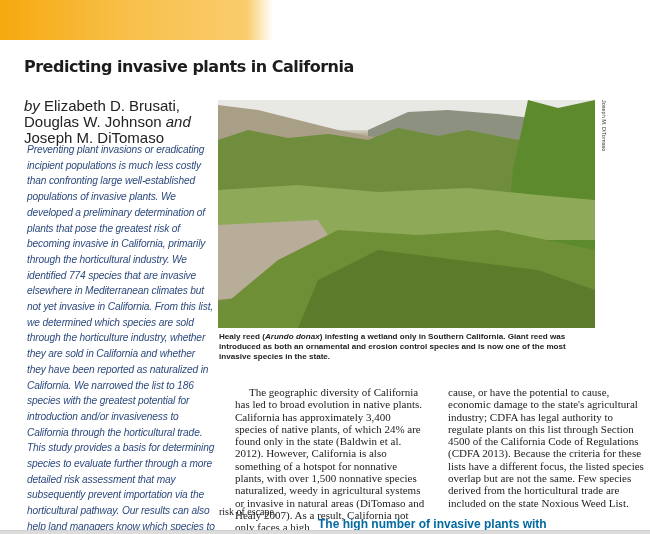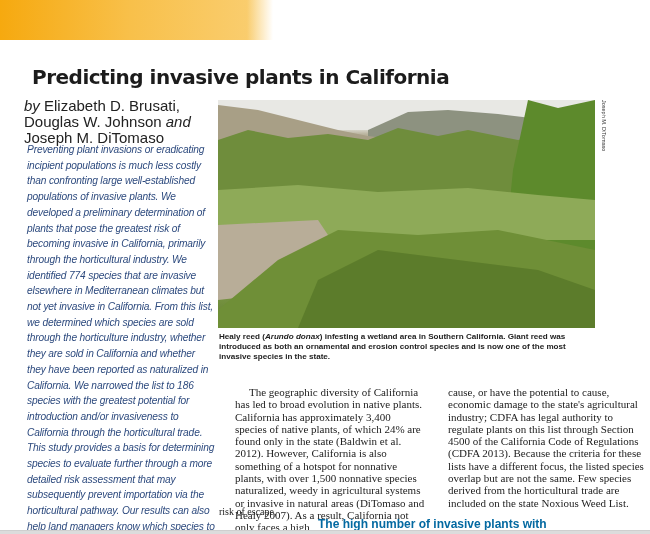--- a/index.html
+++ b/index.html
@@ -19,22 +19,22 @@
   }
   .section-label {
     position: absolute; left: 22px; top: 28px;
     font-family: "Liberation Sans", sans-serif; font-weight: bold;
     font-size: 11.5px; letter-spacing: 0.2px; color: #ffffff;
     line-height: 12px; height: 11px; overflow: hidden; margin-top: 15px;
   }
   .title {
     position: absolute; left: 24px; top: 57px;
     font-family: "DejaVu Sans", sans-serif; font-weight: bold;
-    font-size: 20px; color: #1c1c1c; letter-spacing: -0.5px;
-    margin: 8px; white-space: nowrap;
+    font-size: 16px; color: #1c1c1c; letter-spacing: -0.5px;
+    margin: 0; white-space: nowrap;
   }
   .byline {
     position: absolute; left: 24px; top: 98px; width: 190px;
     font-family: "Liberation Sans", sans-serif; font-size: 15px;
     line-height: 16px; color: #222;
   }
   .byline i { font-style: italic; }
   .abstract {
     position: absolute; left: 27px; top: 142px; width: 188px;
     font-family: "Liberation Sans", sans-serif; font-style: italic;
@@ -107,21 +107,21 @@
     <path d="M310,0 L340,8 L377,0 L377,200 L300,190 L290,120 L295,70 Z" fill="#5d8a2c"></path>
     <path d="M0,90 L80,85 L160,92 L250,88 L320,95 L377,100 L377,140 L0,140 Z" fill="#8eaa58"></path>
     <path d="M0,125 L100,120 L120,150 L90,190 L0,200 Z" fill="#b8ad98"></path>
     <path d="M60,160 L120,130 L200,135 L280,130 L377,150 L377,228 L0,228 L0,210 Z" fill="#6f8f37"></path>
     <path d="M100,180 L160,150 L240,160 L320,170 L377,190 L377,228 L80,228 Z" fill="#5c7c2b"></path>
   </svg>
 </div>
 <div class="credit">Joseph M. DiTomaso</div>
 
 <p class="caption">
-  <span>Healy reed (</span><i>Arundo donax</i><span>) infesting a wetland area in Southern California. Giant reed was introduced as both an ornamental and erosion control species and is now one of the most invasive species in the state.</span>
+  <span>Healy reed (</span><i>Arundo donax</i><span>) infesting a wetland only in Southern California. Giant reed was introduced as both an ornamental and erosion control species and is now one of the most invasive species in the state.</span>
 </p>
 
 <p class="col col1">The geographic diversity of California has led to broad evolution in native plants. California has approximately 3,400 species of native plants, of which 24% are found only in the state (Baldwin et al. 2012). However, California is also something of a hotspot for nonnative plants, with over 1,500 nonnative species naturalized, weedy in agricultural systems or invasive in natural areas (DiTomaso and Healy 2007). As a result, California not only faces a high</p>
 <div class="col1-tail">risk of escape,</div>
 
 <p class="col col2">cause, or have the potential to cause, economic damage to the state's agricultural industry; CDFA has legal authority to regulate plants on this list through Section 4500 of the California Code of Regulations (CDFA 2013). Because the criteria for these lists have a different focus, the listed species overlap but are not the same. Few species derived from the horticultural trade are included on the state Noxious Weed List.</p>
 
 <div class="pullquote">The high number of invasive plants with</div>
 
 <div class="bottom-bar"></div>

